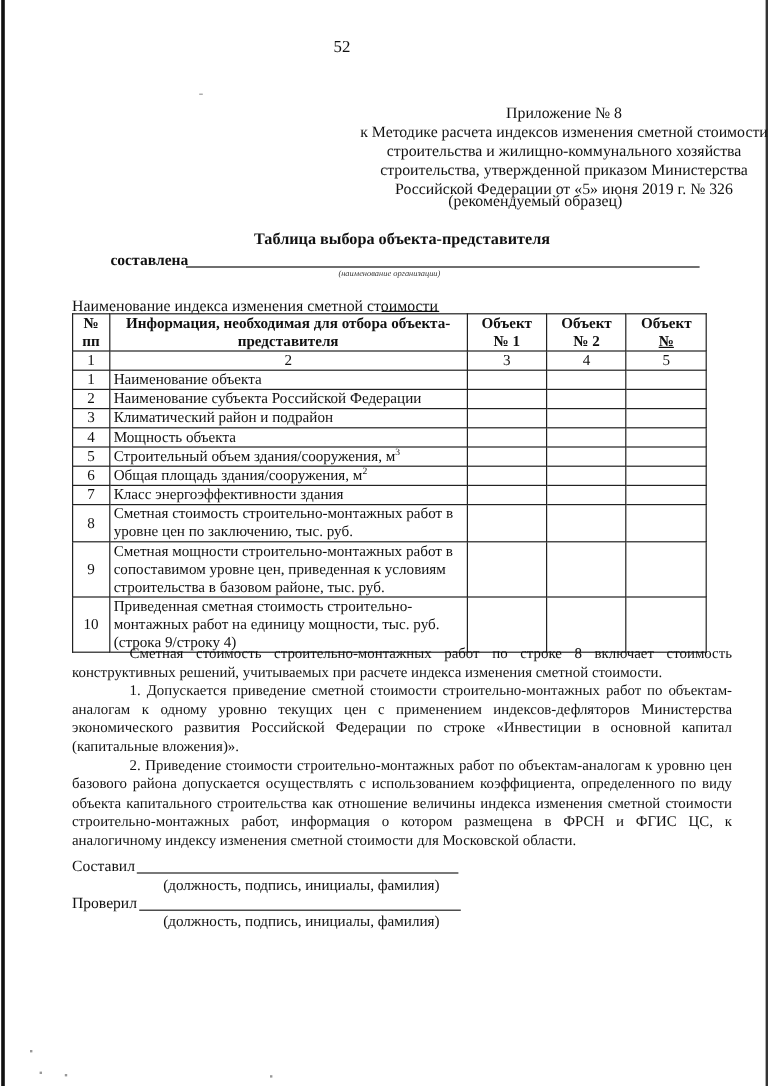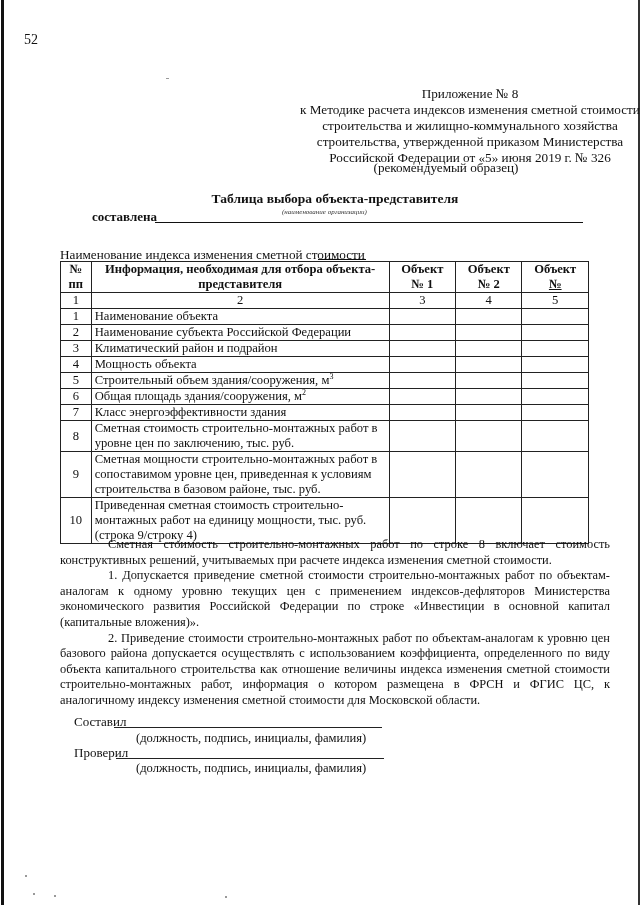--- a/index.html
+++ b/index.html
@@ -1,43 +1,43 @@
 <!DOCTYPE html>
 <html><head>
 <meta charset="utf-8">
 <style>
   html, body { margin: 0; padding: 0; background: #fff; }
   body { width: 640px; height: 905px; position: relative; overflow: hidden;
          font-family: "Liberation Serif", serif; color: #111; }
   .edge-left { position: absolute; left: 1px; top: 0; width: 3px; height: 905px; background: #111; }
   .edge-right { position: absolute; right: 0; top: 0; width: 2px; height: 905px; background: #333; }
-  .page-num { position: absolute; top: 32px; left: 0; width: 512px; text-align: left;
+  .page-num { position: absolute; top: 32px; left: 17px; width: 512px; text-align: center;
               font-size: 14px; padding-left: 24px; box-sizing: border-box; }
   .appendix { position: absolute; top: 86px; left: 272px; width: 348px; text-align: center;
               font-size: 13.2px; line-height: 16px; margin-left: 24px; }
   .sample { position: absolute; top: 160px; left: 272px; width: 348px; text-align: center; font-size: 13.2px; }
   .tbl-title { position: absolute; top: 191px; left: 0; width: 670px; text-align: center;
                font-size: 13.5px; font-weight: bold; }
   .composed { position: absolute; top: 209px; left: 92px; font-size: 13px; font-weight: bold; }
   .composed-line { position: absolute; top: 222px; left: 155px; width: 428px; border-bottom: 1px solid #111; }
-  .org-hint { position: absolute; top: 208px; left: 282px; font-size: 7px; font-style: italic; color: #333; }
+  .org-hint { position: absolute; top: 224px; left: 282px; font-size: 7px; font-style: italic; color: #333; }
   .index-name { position: absolute; top: 247px; left: 60px; font-size: 13.2px; text-align: center; }
   .index-line { position: absolute; top: 259px; left: 318px; width: 48px; border-bottom: 1px solid #111; }
   table.main { position: absolute; top: 261px; left: 60px; width: 529px; border-collapse: collapse;
                font-size: 12.6px; line-height: 15px; }
   table.main td, table.main th { border: 1px solid #222; padding: 0 3px; vertical-align: middle; }
   table.main th { font-weight: bold; text-align: center; }
   .c-num { width: 24px; text-align: center; }
   .c-info { width: 296px; text-align: left; font-family: Liberation Serif, serif; }
   .c-obj { width: 60px; }
   .center { text-align: center; }
   .notes { position: absolute; top: 537px; left: 60px; width: 550px; font-size: 12.4px; line-height: 15.6px;
            text-align: justify; }
   .notes p { margin: 0; text-indent: 48px; }
-  .sig { position: absolute; left: 60px; font-size: 13px; margin-left: 14px; }
+  .sig { position: absolute; left: 60px; font-size: 13px; }
   .sig-line { position: absolute; border-bottom: 1px solid #222; }
   .sig-hint { position: absolute; left: 136px; font-size: 12.6px; }
   sup { font-size: 8px; line-height: 0; }
   .speck { position: absolute; width: 2px; height: 2px; background: #999; }
 </style>
 </head>
 <body>
 
 <div class="edge-left"></div>
 <div class="edge-right"></div>

